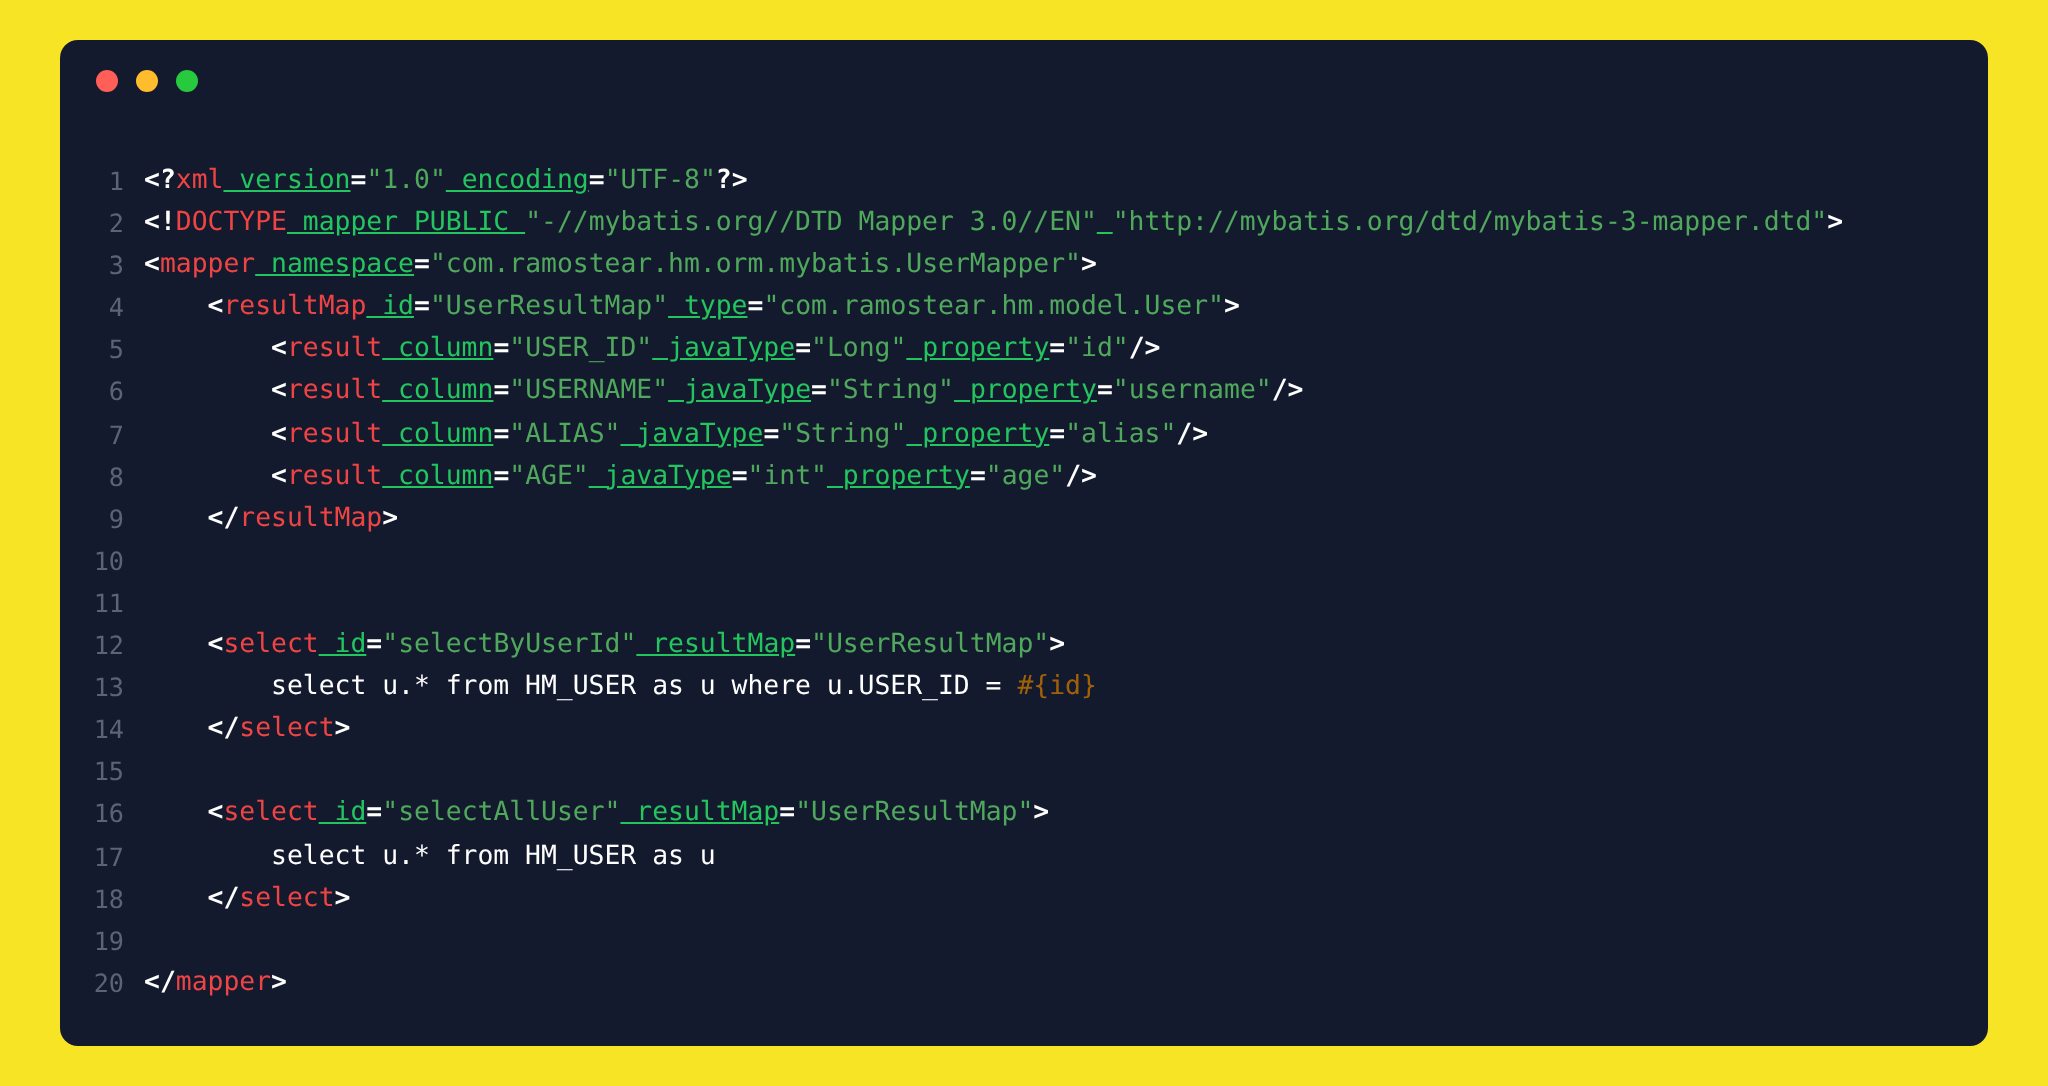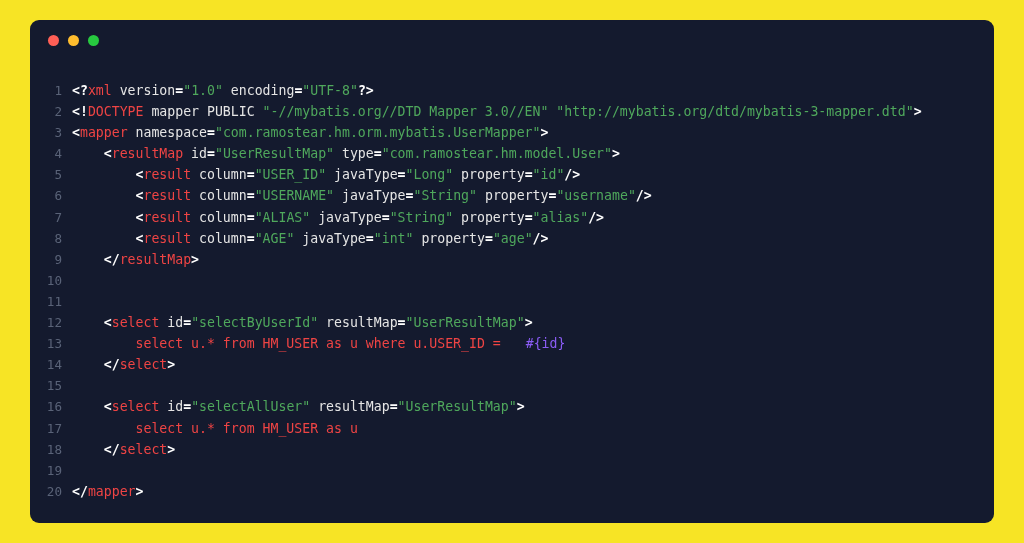--- a/index.html
+++ b/index.html
@@ -56,24 +56,24 @@
     padding-right: 10px;
     font-size: 12.6px;
     user-select: none;
   }
 
   .src { flex: 1; }
 
   
   .pun  { color: #FFFFFF; font-weight: bold; }
   .tag  { color: #ef4444; }
-  .att  { color: #e5e5e5; }
+  .att  { color: #22c55e; text-decoration: underline; }
   .str  { color: #4FA85C; }
-  .txt  { color: #ef4444; }
-  .par  { color: #8b5cf6; margin-left: 17px; }
+  .txt  { color: #ffffff; }
+  .par  { color: #a16207; }
 </style>
 </head>
 <body>
 
 <div id="window">
 
   <div id="titlebar">
     <div class="dot" style="background: rgb(255, 95, 86);"></div>
     <div class="dot" style="background: rgb(255, 189, 46);"></div>
     <div class="dot" style="background: rgb(39, 201, 63);"></div>

